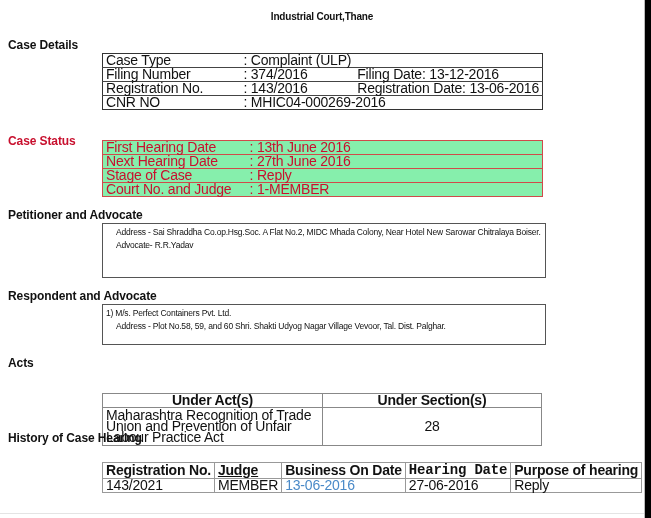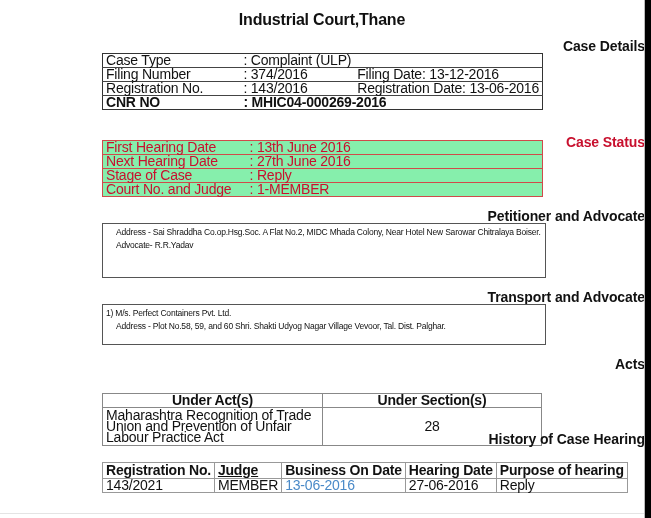--- a/index.html
+++ b/index.html
@@ -1,30 +1,30 @@
 <!DOCTYPE html>
 <html><head>
 <meta charset="utf-8">
 <style>
   * { box-sizing: border-box; margin: 0; padding: 0; }
   html, body { width: 651px; height: 518px; overflow: hidden; background: #ffffff; }
   body { font-family: "Liberation Sans", sans-serif; color: #111; position: relative; }
   .page { position: absolute; left: 0; top: 0; width: 644px; height: 514px; background: #fff; border-bottom: 1px solid #e4e4e4; }
   .rightbar { position: absolute; left: 644px; top: 0; width: 7px; height: 518px; background: #000; border-left: 1px solid #bbb; }
-  .title { position: absolute; left: 0; width: 644px; top: 11px; text-align: center; font-size: 16px; font-weight: bold; letter-spacing: -0.2px; }
-  .sec-title { position: absolute; left: 1px; width: 644px; text-align: right; font-size: 14px; font-weight: bold; letter-spacing: -0.1px; }
+  .title { position: absolute; left: 0; width: 644px; top: 11px; text-align: center; font-size: 10px; font-weight: bold; letter-spacing: -0.2px; }
+  .sec-title { position: absolute; left: 8px; width: 644px; text-align: left; font-size: 12px; font-weight: bold; letter-spacing: -0.1px; }
   .sec-title.red { color: #c8102e; }
   table { border-collapse: collapse; position: absolute; font-size: 14px; letter-spacing: -0.2px; }
   td, th { padding: 0 3px; height: 14px; line-height: 13px; white-space: nowrap; }
   .details { left: 102px; top: 53px; width: 441px; border: 1px solid #333; }
   .details td { border-top: 1px solid #444; }
   .details tr:first-child td { border-top: none; }
   .details .c1 { width: 139px; }
   .details .c2 { width: 99px; }
-  .details .bold td { font-weight: bold; }
+  .details .bold td { font-weight: normal; }
   .status { left: 102px; top: 140px; width: 441px; background: #86efac; border: 1px solid #d04a4a; }
   .status td { border-top: 1px solid #d04a4a; color: #c8102e; }
   .status tr:first-child td { border-top: none; }
   .status .c1 { width: 144px; }
   .party { position: absolute; left: 102px; width: 444px; border: 1px solid #555; font-size: 8.5px; letter-spacing: -0.2px; line-height: 12.5px; padding: 2px 3px; }
   .party .indent { padding-left: 10px; }
   .acts { left: 102px; top: 373px; width: 440px; border: 1px solid #555; margin-top: 20px; }
   .acts th { border: 1px solid #888; font-weight: bold; text-align: center; height: 14px; }
   .acts td { border: 1px solid #888; white-space: normal; line-height: 11px; padding: 2px 3px; }
   .acts .sec { text-align: center; }
@@ -88,21 +88,21 @@
     </tr>
   </tbody>
     </table>
 
   <div class="sec-title" style="top:208px;">Petitioner and Advocate</div>
   <div class="party" style="top:223px; height:55px;">
     <div class="indent">Address - Sai Shraddha Co.op.Hsg.Soc. A Flat No.2, MIDC Mhada Colony, Near Hotel New Sarowar Chitralaya Boiser.</div>
     <div class="indent">Advocate- R.R.Yadav</div>
   </div>
 
-  <div class="sec-title" style="top:289px;">Transport and Advocate</div>
+  <div class="sec-title" style="top:289px;">Respondent and Advocate</div>
   <div class="party" style="top:304px; height:41px;">
     <div>1) M/s. Perfect Containers Pvt. Ltd.</div>
     <div class="indent">Address - Plot No.58, 59, and 60 Shri. Shakti Udyog Nagar Village Vevoor, Tal. Dist. Palghar.</div>
   </div>
 
   <div class="sec-title" style="top:356px;">Acts</div>
   <table class="acts">
     <tbody>
         <tr>
       <th style="width:220px;">Under Act(s)</th>
@@ -115,21 +115,21 @@
   </tbody>
     </table>
 
   <div class="sec-title" style="top:431px;">History of Case Hearing</div>
   <table class="hist">
     <tbody>
         <tr>
       <th class="left" style="width:94px;">Registration No.</th>
       <th class="judge" style="width:53px;">Judge</th>
       <th style="width:105px;">Business On Date</th>
-      <th style="width:77px;">Hearing Date</th>
+      <th style="width:77px;font-family:Liberation Mono, monospace;">Hearing Date</th>
       <th>Purpose of hearing</th>
     </tr>
     <tr>
       <td>143/2021</td>
       <td>MEMBER</td>
       <td><span class="link">13-06-2016</span></td>
       <td>27-06-2016</td>
       <td>Reply</td>
     </tr>
   </tbody>

